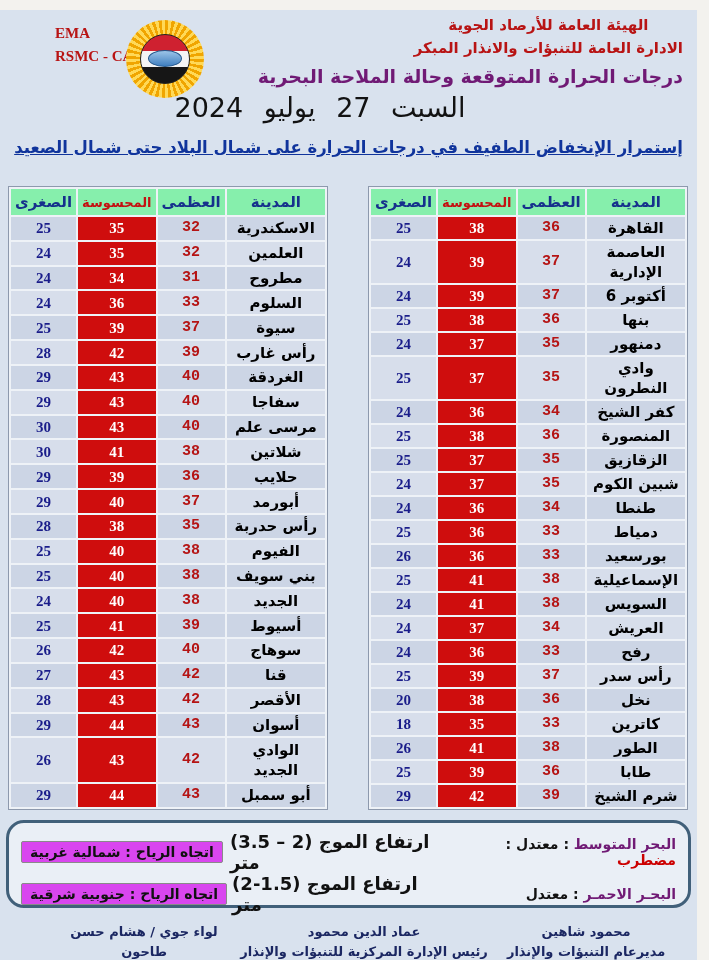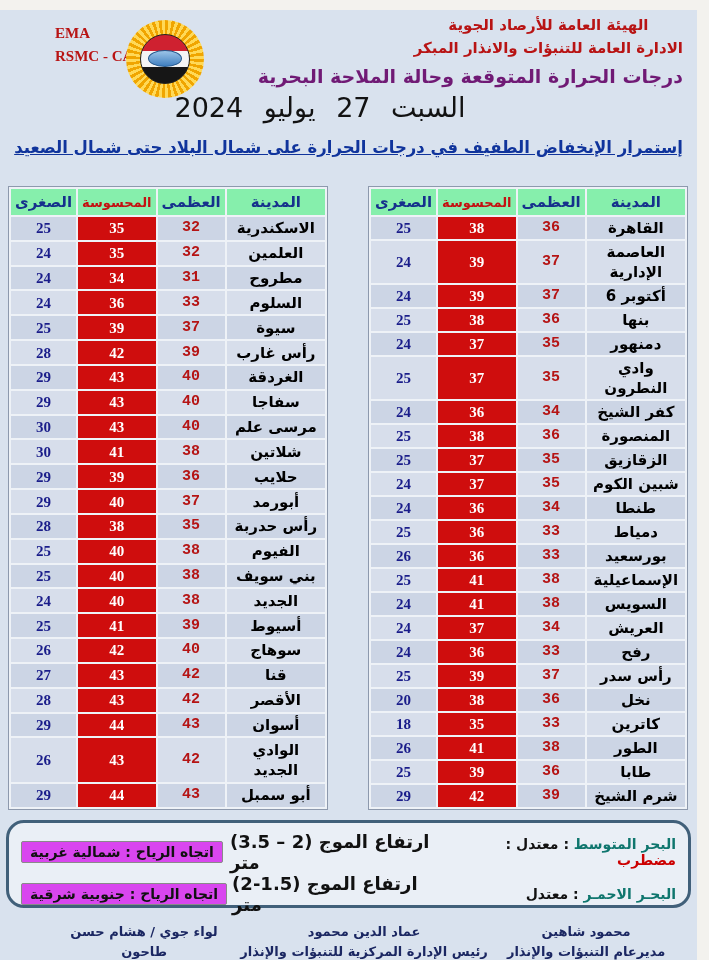--- a/index.html
+++ b/index.html
@@ -81,21 +81,21 @@
 
   
   .marine-box {
     margin:10px 6px 0 6px; height:88px;
     border:3px solid #41607a; border-radius:18px; background:#eaeff6;
     padding:8px 12px; direction:rtl;
     display:flex; flex-direction:column; justify-content:space-between;
   }
   .marine-row { display:flex; direction:rtl; align-items:center; justify-content:space-between; }
   .sea-cell { width:34%; font-weight:bold; font-size:14px; color:#111; text-align:right; }
-  .sea-name { color:#0f766e; }
+  .sea-name { color:#701a75; }
   .sea-alert { color:#cc0000; }
   .wave-cell { width:33%; font-weight:bold; font-size:18px; color:#111; text-align:left; }
   .wind-cell {
     font-weight:bold; font-size:14px; color:#111;
     background:#d946ef; border:1px solid #8a8a8a; border-radius:2px; padding:2px 8px;
   }
 
   
   .signatures {
     display:flex; direction:rtl; justify-content:space-between;

